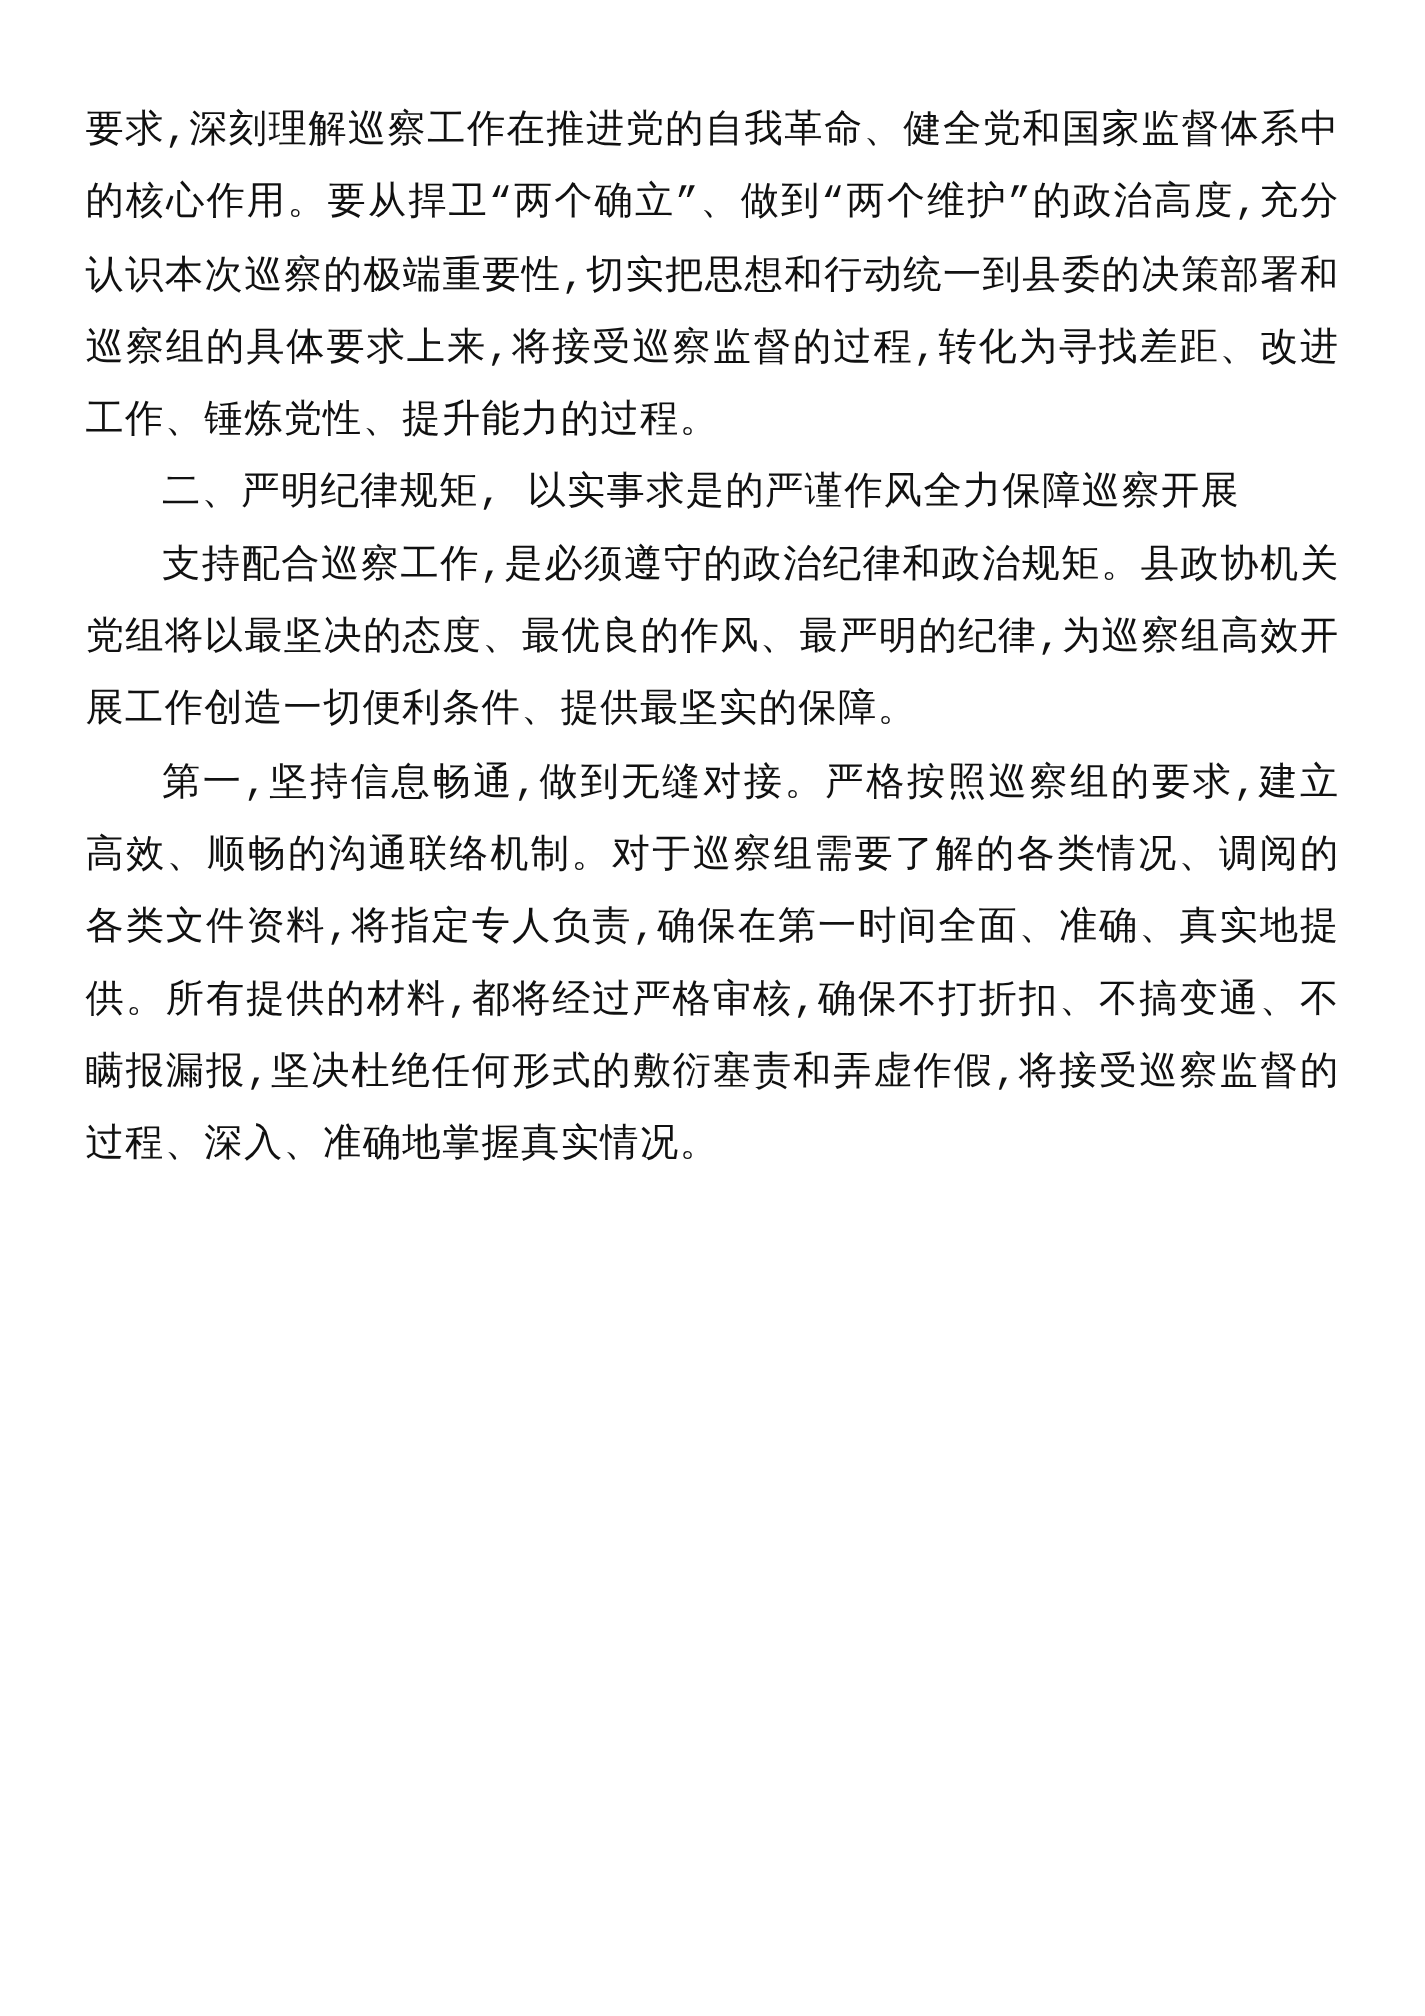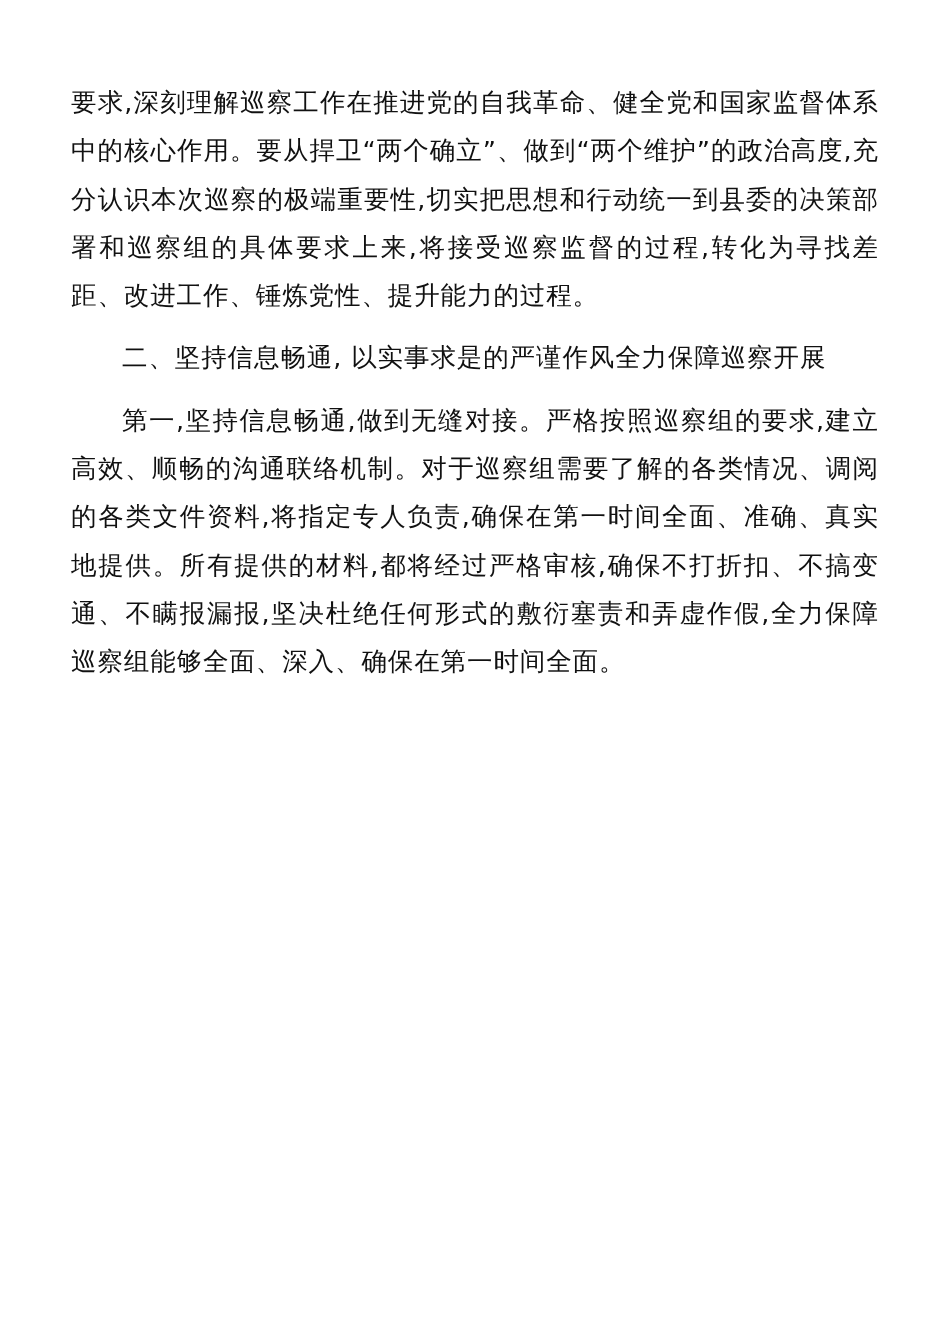--- a/index.html
+++ b/index.html
@@ -20,27 +20,29 @@
       width: 836px;
       color: #111111;
       font-family: "DejaVu Sans", "Liberation Sans", sans-serif;
       font-size: 25.5px;
       line-height: 48.3px;
       letter-spacing: 0.9px;
       text-align: justify;
       text-justify: inter-character;
     }
     .para {
-      margin: 14px;
+      margin: 0;
       padding: 0;
+      font-family: Liberation Mono, monospace;
     }
     .indent {
       text-indent: 2em;
     }
   </style>
 </head>
 <body>
 
 <div class="page">
   <p class="para">要求,深刻理解巡察工作在推进党的自我革命、健全党和国家监督体系中的核心作用。要从捍卫“两个确立”、做到“两个维护”的政治高度,充分认识本次巡察的极端重要性,切实把思想和行动统一到县委的决策部署和巡察组的具体要求上来,将接受巡察监督的过程,转化为寻找差距、改进工作、锤炼党性、提升能力的过程。</p>
-  <p class="para indent">二、坚持信息畅通, 以实事求是的严谨作风全力保障巡察开展</p>
-  <p class="para indent">第一,坚持信息畅通,做到无缝对接。严格按照巡察组的要求,建立高效、顺畅的沟通联络机制。对于巡察组需要了解的各类情况、调阅的各类文件资料,将指定专人负责,确保在第一时间全面、准确、真实地提供。所有提供的材料,都将经过严格审核,确保不打折扣、不搞变通、不瞒报漏报,坚决杜绝任何形式的敷衍塞责和弄虚作假,全力保障巡察组能够全面、深入、确保在第一时间全面。</p>
+  <p class="para indent">二、严明纪律规矩, 以实事求是的严谨作风全力保障巡察开展</p>
+  <p class="para indent">支持配合巡察工作,是必须遵守的政治纪律和政治规矩。县政协机关党组将以最坚决的态度、最优良的作风、最严明的纪律,为巡察组高效开展工作创造一切便利条件、提供最坚实的保障。</p>
+  <p class="para indent">第一,坚持信息畅通,做到无缝对接。严格按照巡察组的要求,建立高效、顺畅的沟通联络机制。对于巡察组需要了解的各类情况、调阅的各类文件资料,将指定专人负责,确保在第一时间全面、准确、真实地提供。所有提供的材料,都将经过严格审核,确保不打折扣、不搞变通、不瞒报漏报,坚决杜绝任何形式的敷衍塞责和弄虚作假,将接受巡察监督的过程、深入、准确地掌握真实情况。</p>
 </div>
 
 </body></html>

